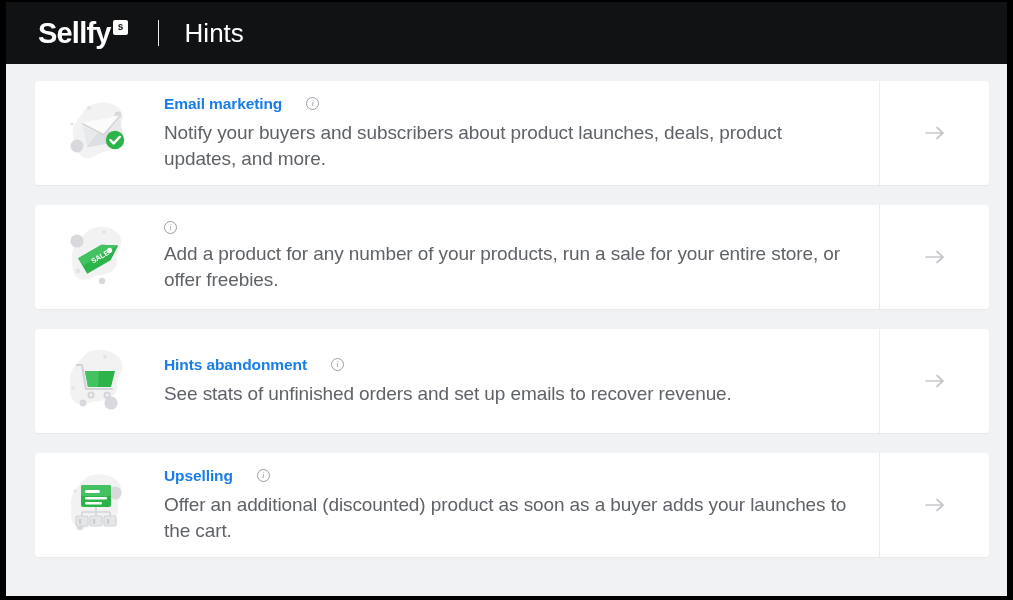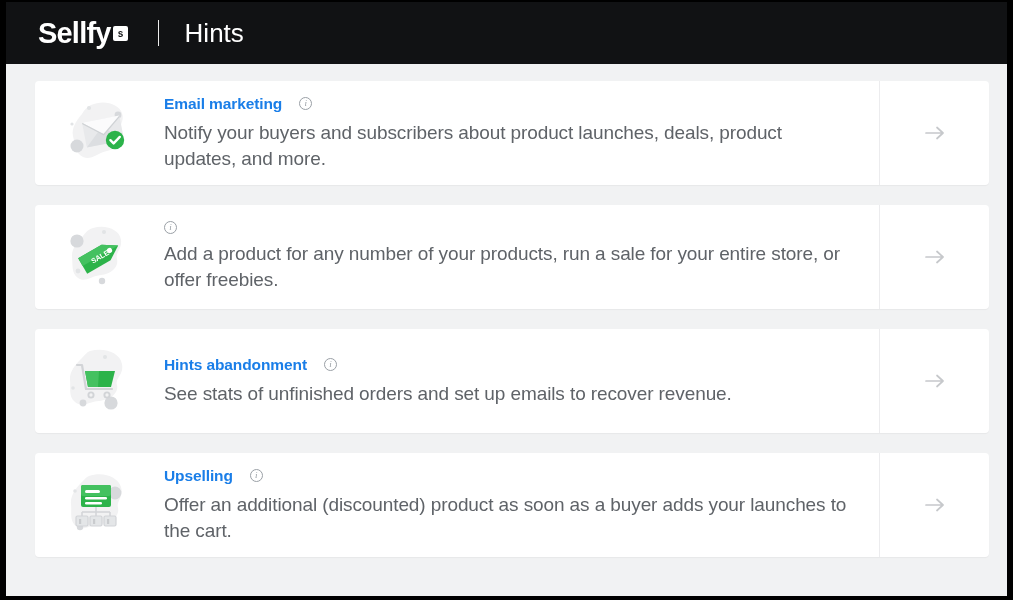--- a/index.html
+++ b/index.html
@@ -34,21 +34,21 @@
     height: 62px;
     background: #111214;
     display: flex;
     align-items: center;
     padding-left: 32px;
     flex-shrink: 0;
   }
 
   .brand {
     display: flex;
-    align-items: center;
+    align-items: flex-start;
     color: #ffffff;
     font-size: 29px;
     font-weight: bold;
     letter-spacing: -0.8px;
     line-height: 1;
   }
 
   .brand-mark {
     display: inline-flex;
     align-items: center;
@@ -114,21 +114,21 @@
 
   .card-text {
     flex: 1;
     padding-left: 22px;
     padding-right: 20px;
   }
 
   .card-title-row {
     display: flex;
     align-items: center;
-    gap: 17px;
+    gap: 24px;
     margin-bottom: 7px;
   }
 
   .card-title {
     color: #1a7ee8;
     font-size: 15.5px;
     font-weight: bold;
     letter-spacing: -0.1px;
   }
 

